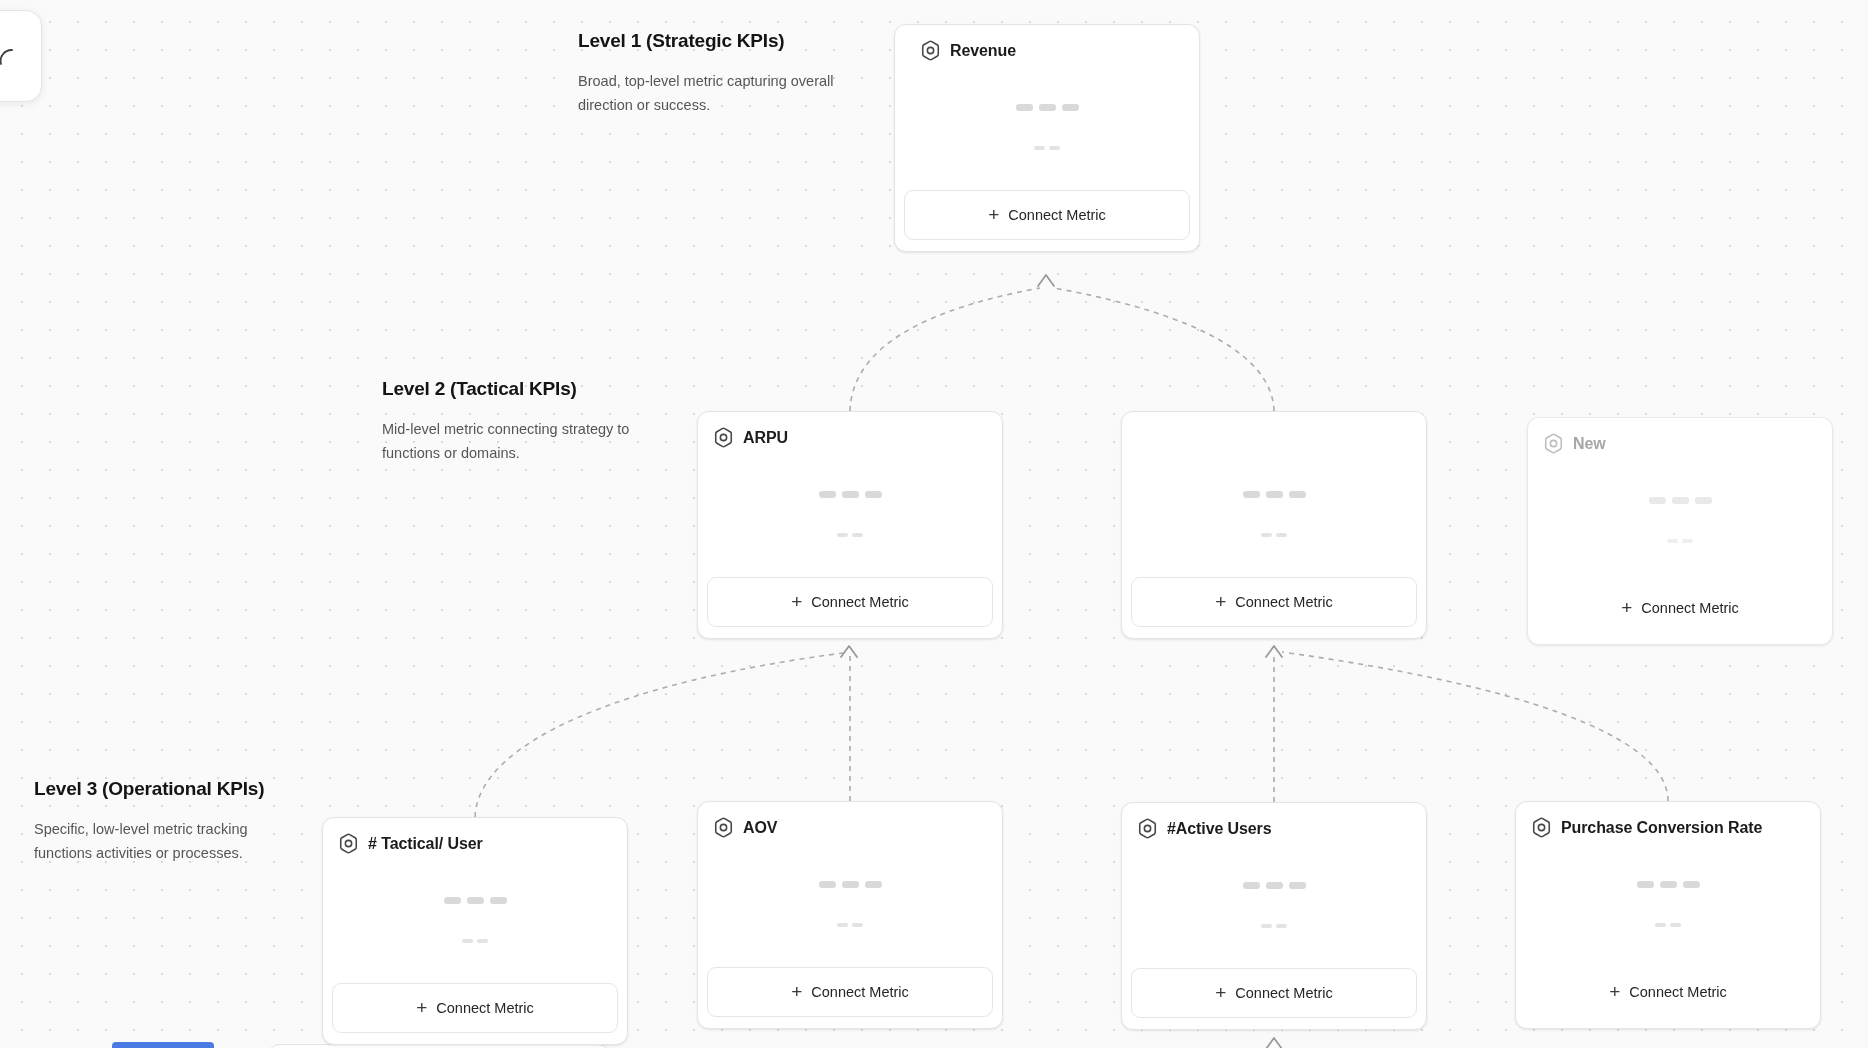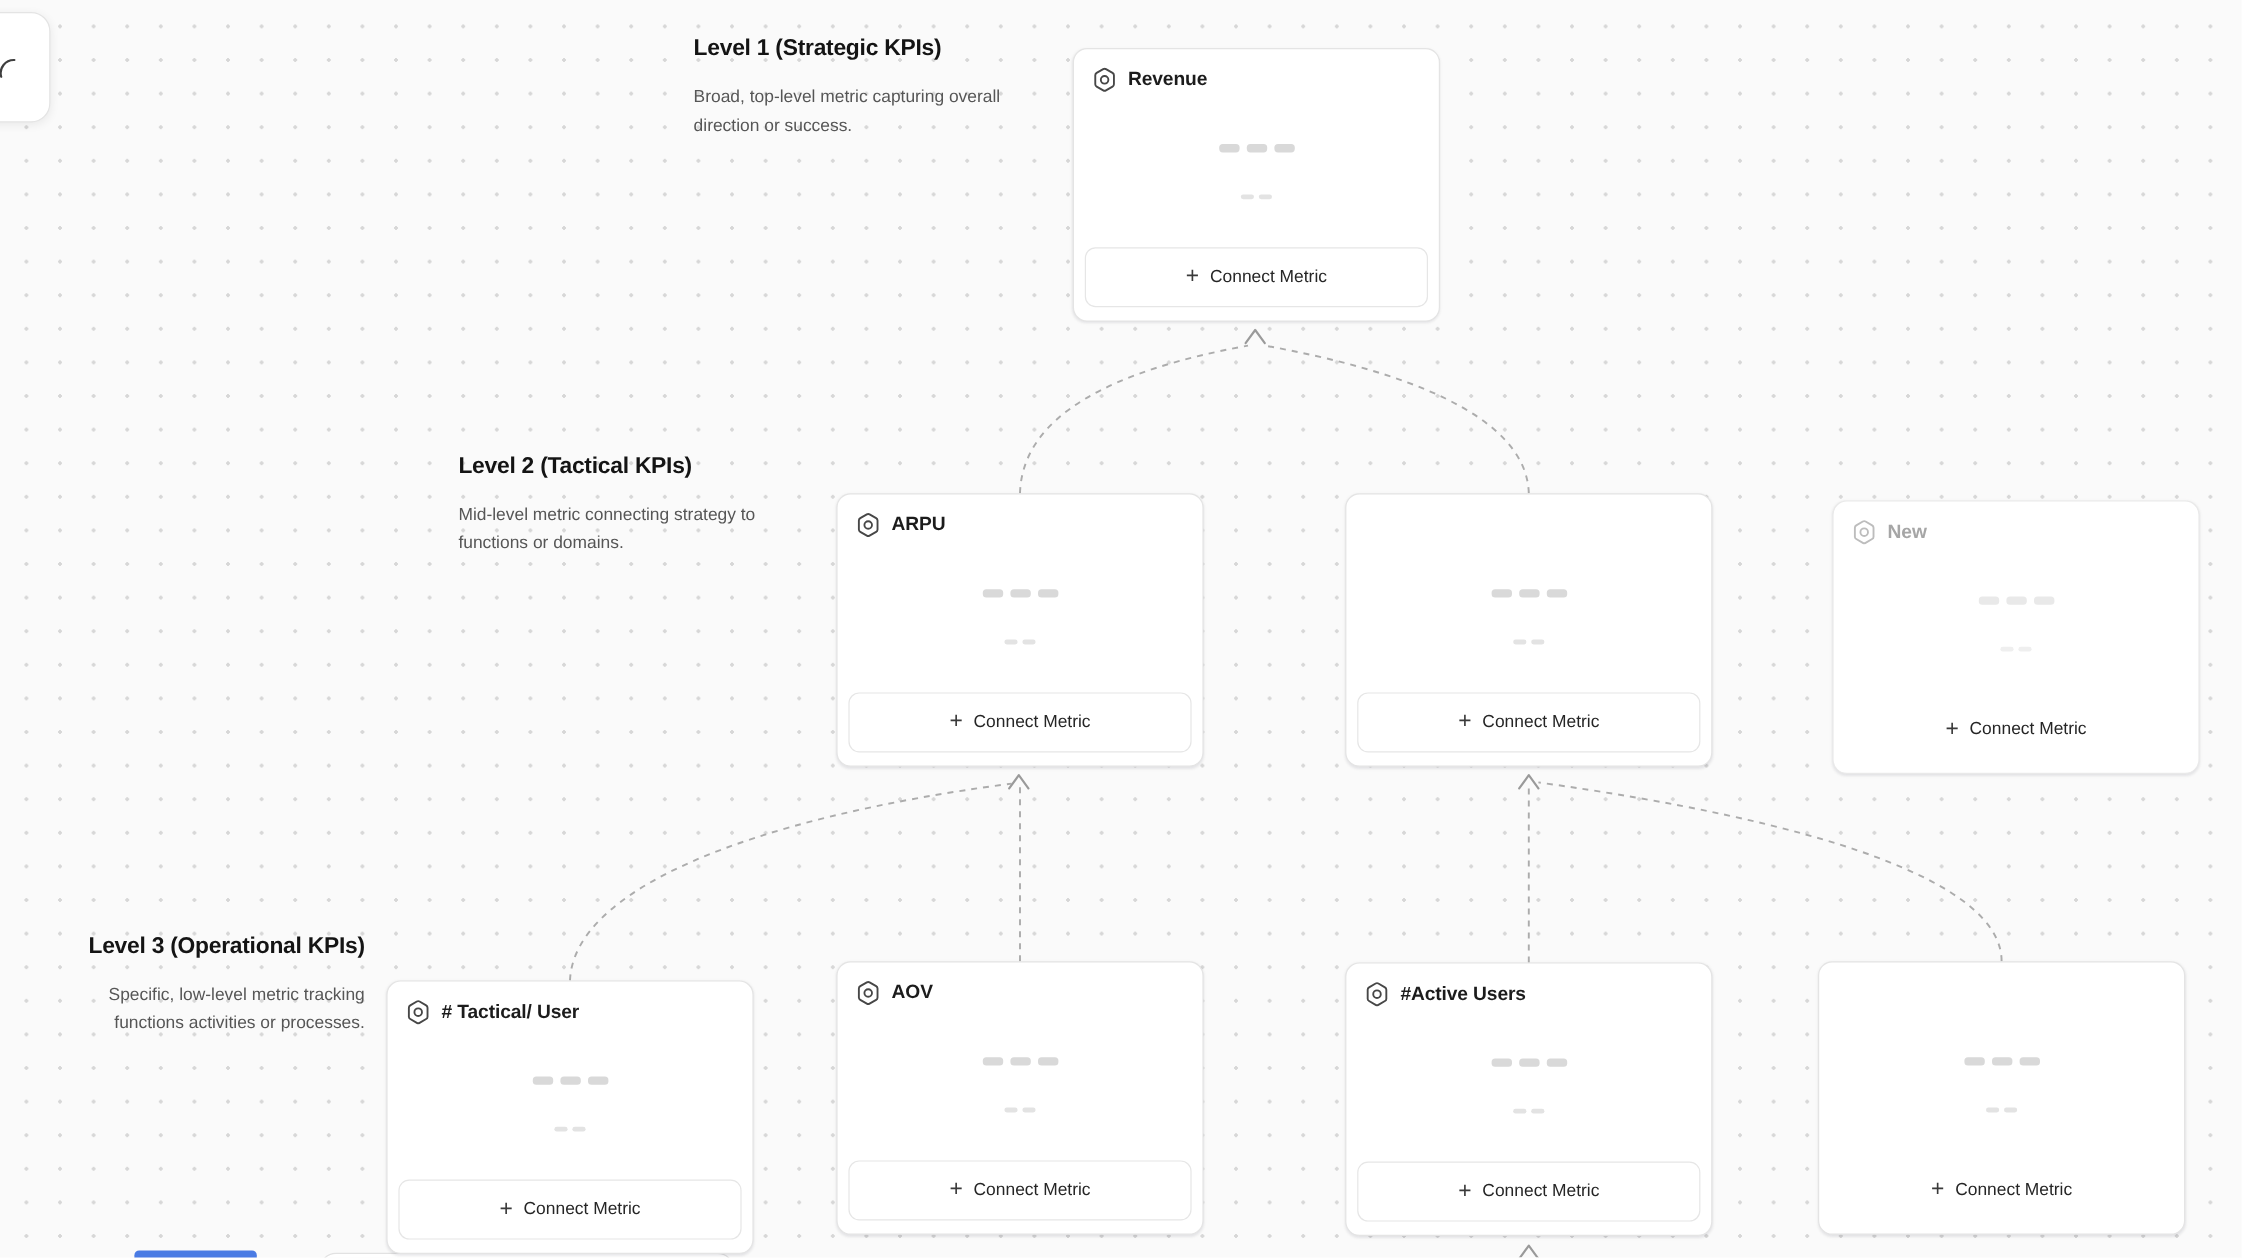--- a/index.html
+++ b/index.html
@@ -54,34 +54,34 @@
   .level-label p {
     margin: 17px 0 0;
     font-size: 14.5px;
     line-height: 24px;
     color: #565656;
   }
   #level1 { left: 578px; top: 30px; }
   #level1 p { width: 262px; }
   #level2 { left: 382px; top: 378px; }
   #level2 p { width: 252px; }
-  #level3 { left: 34px; top: 778px; text-align: right; }
+  #level3 { left: 34px; top: 778px; }
   #level3 p { width: 270px; }
 
   
   .card {
     position: absolute;
     width: 306px; height: 228px;
     background: #ffffff;
     border: 1px solid #e4e4e4;
     border-radius: 12px;
     box-shadow: 0 1px 3px rgba(16,24,40,.06), 0 1px 2px rgba(16,24,40,.04);
     z-index: 2;
   }
-  #card-revenue   { left: 894px;  top: 40px;  }
+  #card-revenue   { left: 894px;  top: 24px; padding-left: 10px;  }
   #card-arpu      { left: 697px;  top: 411px; }
   #card-paying    { left: 1121px; top: 411px; }
   #card-new       { left: 1527px; top: 417px; }
   #card-purchases { left: 322px;  top: 817px; }
   #card-aov       { left: 697px;  top: 801px; }
   #card-active    { left: 1121px; top: 802px; }
   #card-pcr       { left: 1515px; top: 801px; }
 
   .card-header {
     display: flex; align-items: center; gap: 9px;
@@ -357,20 +357,29 @@
         <i></i>
         <i></i>
       </div>
     <button class="connect-btn">
       <span class="plus">+</span>
       <span>Connect Metric</span>
     </button>
   </div>
 
   <div class="card" id="card-pcr">
+    <div class="card-header">
+      <span class="icon">
+        <svg width="21" height="21" viewBox="0 0 20 20" fill="none">
+            <path d="M8.9 1.53a2.2 2.2 0 0 1 2.2 0l5.2 3a2.2 2.2 0 0 1 1.1 1.9v7.1a2.2 2.2 0 0 1-1.1 1.9l-5.2 3a2.2 2.2 0 0 1-2.2 0l-5.2-3a2.2 2.2 0 0 1-1.1-1.9v-7.1a2.2 2.2 0 0 1 1.1-1.9z" stroke="#474747" stroke-width="1.5"></path>
+            <circle cx="10" cy="10" r="3" stroke="#474747" stroke-width="1.5"></circle>
+          </svg>
+      </span>
+      <span class="card-title">Purchase Conversion Rate</span>
+    </div>
     <div class="sk1">
         <i></i>
         <i></i>
         <i></i>
       </div>
     <div class="sk2">
         <i></i>
         <i></i>
       </div>
     <button class="connect-btn borderless">

